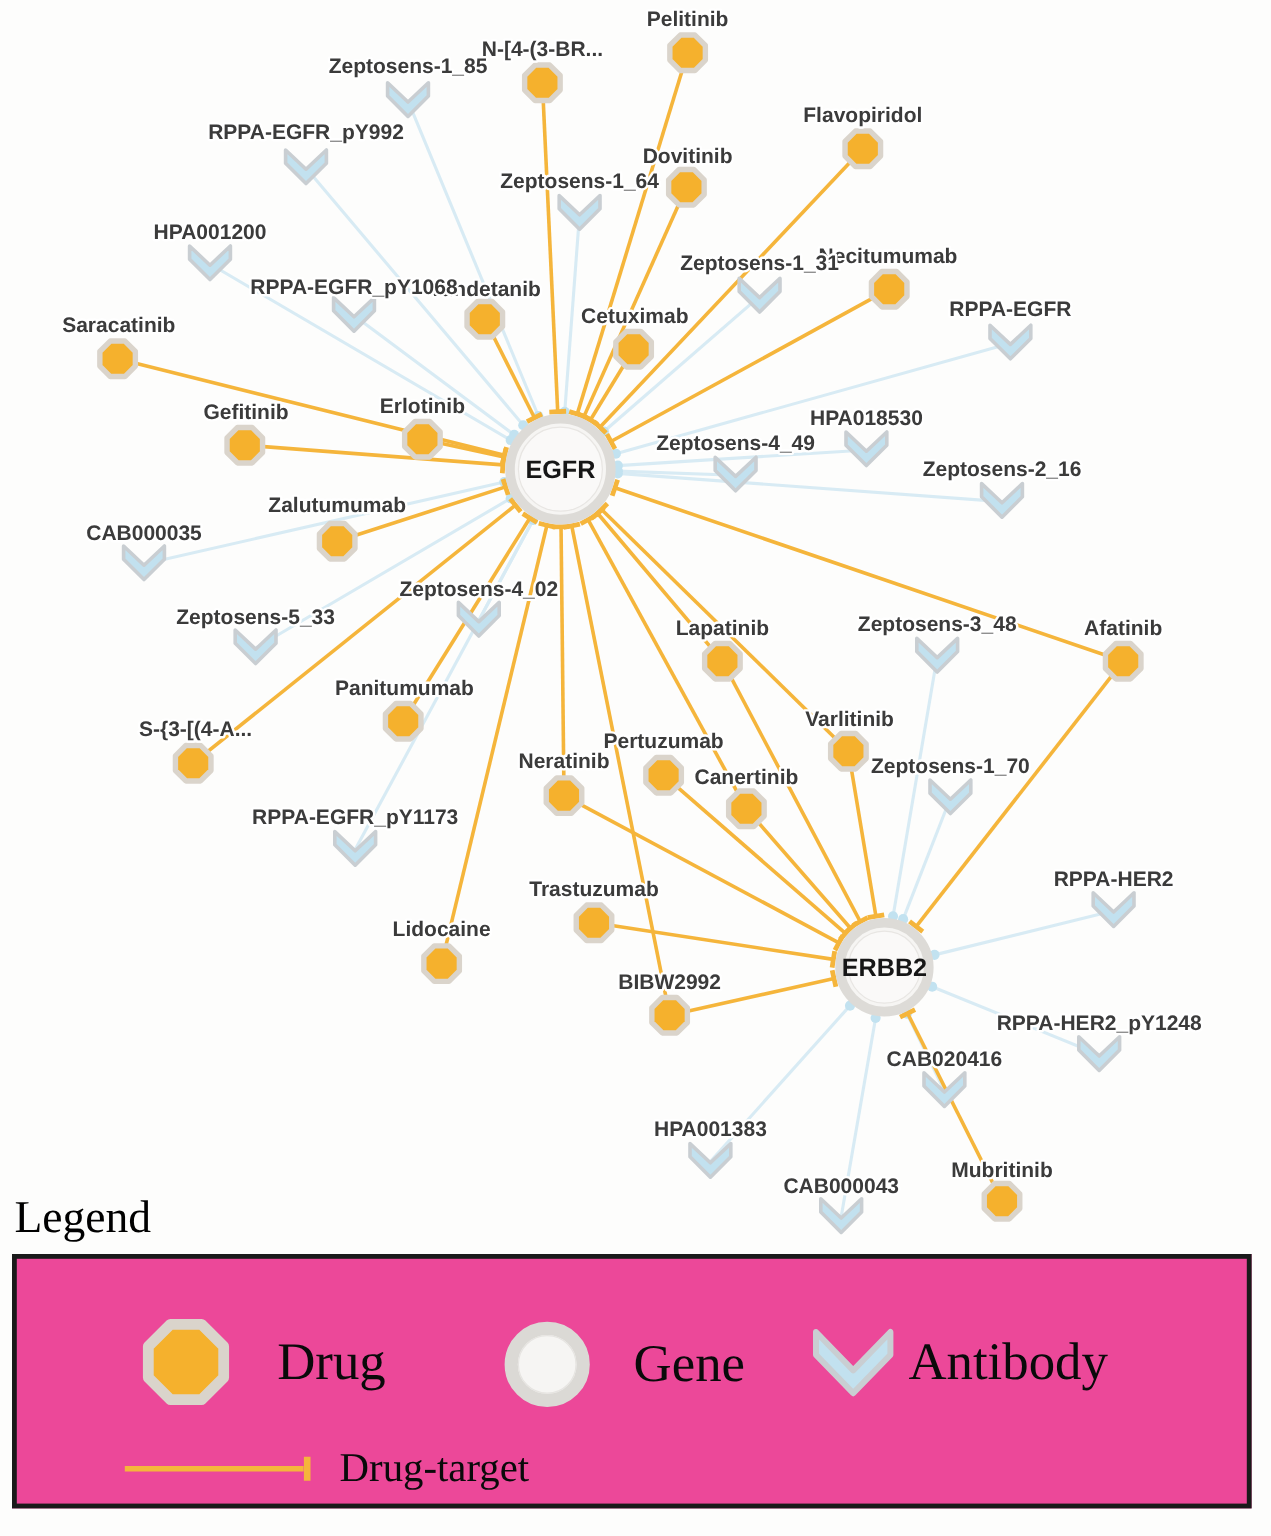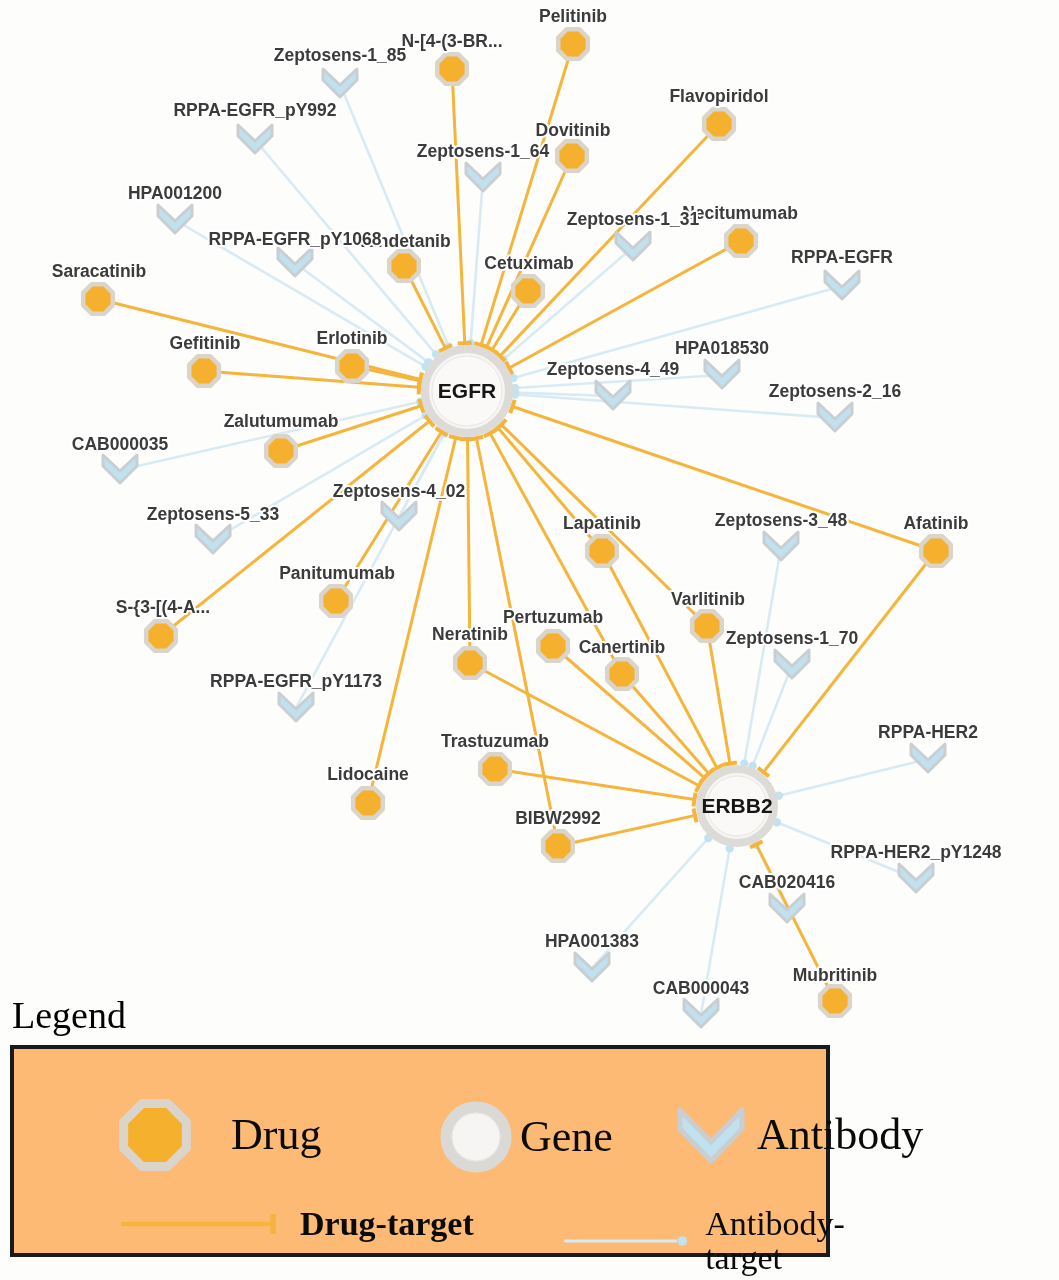--- a/index.html
+++ b/index.html
@@ -10,30 +10,30 @@
     fill:#3B3B3B;stroke:#FFFFFF;stroke-width:4px;paint-order:stroke;stroke-linejoin:round;
   }
   .gene-label{
     font-family:"Liberation Sans",sans-serif;font-weight:bold;font-size:21px;fill:#161616;
   }
   .legend-title{
     position:absolute;left:12px;top:993px;
     font-family:"Liberation Serif",serif;font-weight:normal;font-size:38px;color:#000;
   }
   .legend-box{
-    position:absolute;left:10px;top:1045px;width:820px;height:212px;
-    border:4px solid #1A1A1A;background:#fdba74;box-sizing:border-box;
+    position:absolute;left:10px;top:1045px;width:1033px;height:212px;
+    border:4px solid #1A1A1A;background:#ec4899;box-sizing:border-box;
   }
   .legend-item{position:absolute;display:flex;align-items:center;}
   .legend-node-label{font-family:"Liberation Serif",serif;font-size:44px;color:#0A0A0A;line-height:1;}
   .legend-edge-label{font-family:"Liberation Serif",serif;font-size:34px;color:#0A0A0A;line-height:1;}
   .li-drug{left:95px;top:40px;gap:30px;}
-  .li-gene{left:418px;top:44px;}
+  .li-gene{left:398px;top:44px;gap:28px;}
   .li-antibody{left:655px;top:50px;gap:4px;}
-  .li-drug-target{left:104px;top:158px;gap:14px;font-weight:bold;}
+  .li-drug-target{left:87px;top:158px;gap:14px;}
   .li-antibody-target{left:548px;top:158px;gap:14px;}
 </style>
 </head>
 <body>
 
 <div class="canvas">
 
   <svg id="network-svg" width="1059" height="1280" viewBox="0 0 1059 1280">
       <g>
         <g>
@@ -456,22 +456,15 @@
     </div>
 
     <div class="legend-item li-drug-target">
       <svg width="168" height="28" viewBox="0 0 168 28">
         <line x1="3" y1="14" x2="152" y2="14" stroke="#F5B53B" stroke-width="4.5"></line>
         <line x1="155" y1="4" x2="155" y2="24" stroke="#F5B53B" stroke-width="5.5"></line>
       </svg>
       <span class="legend-edge-label">Drug-target</span>
     </div>
 
-    <div class="legend-item li-antibody-target">
-      <svg width="162" height="28" viewBox="0 0 162 28">
-        <line x1="3" y1="14" x2="144" y2="14" stroke="#D8EBF4" stroke-width="3.5"></line>
-        <circle cx="151" cy="14" r="6" fill="#C2E2F0"></circle>
-      </svg>
-      <span class="legend-edge-label">Antibody-target</span>
-    </div>
 
   </div>
 </div>
 
 </body></html>

